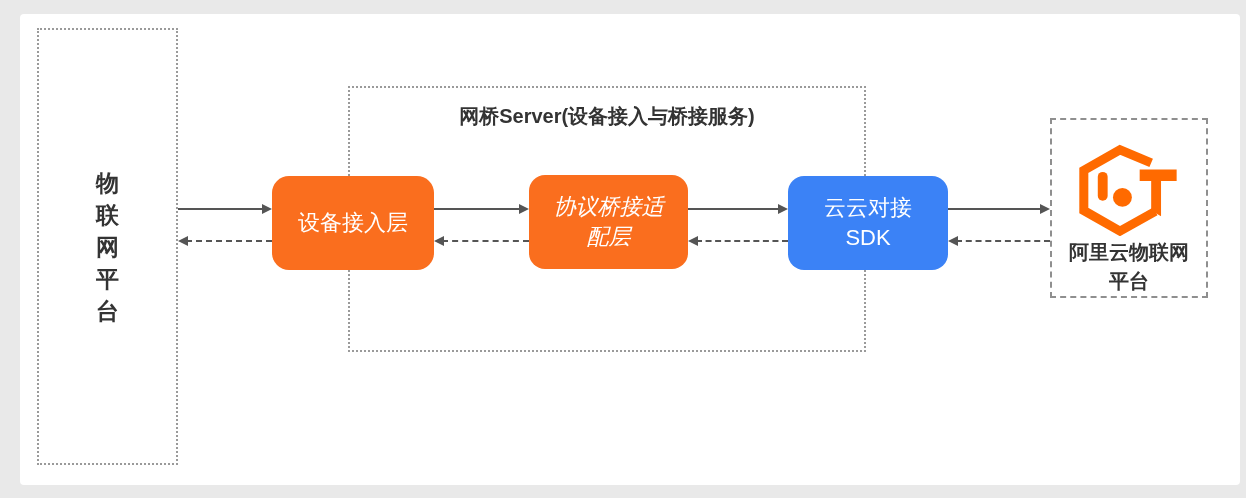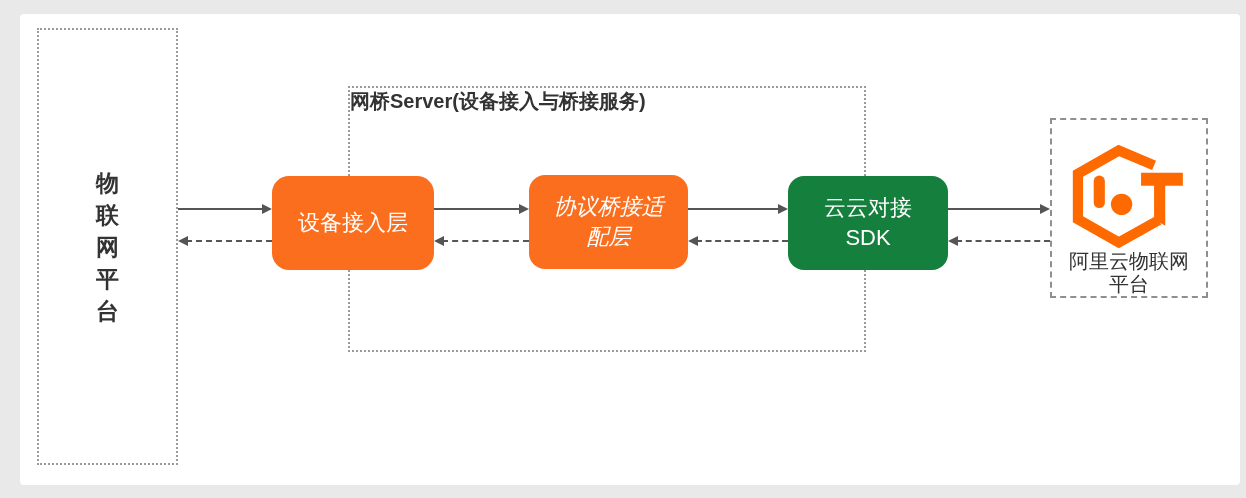--- a/index.html
+++ b/index.html
@@ -22,46 +22,46 @@
   }
   .iot-platform-box .vlabel{
     font-size:23px;font-weight:700;color:#333333;
     line-height:32px;text-align:center;white-space:pre-line;
   }
   .bridge-container{
     left:328px;top:72px;width:518px;height:266px;
     border:2px dotted #9a9a9a;background:transparent;
   }
   .bridge-title{
-    
+    margin-top:15px;text-align:center;
     font-size:20px;font-weight:600;color:#333333;
   }
   
   .node{
     position:absolute;box-sizing:border-box;border-radius:16px;
     display:flex;align-items:center;justify-content:center;
     color:#ffffff;font-size:22px;font-weight:500;
     text-align:center;line-height:30px;white-space:pre-line;
   }
   .node-orange{background:#FA6E1E;}
-  .node-amber{background:#15803d;}
+  .node-amber{background:#3b82f6;}
   .node-device{left:252px;top:162px;width:162px;height:94px;border-radius:17px;}
   .node-protocol{left:509px;top:161px;width:159px;height:94px;font-style:italic;}
   .node-sdk{left:768px;top:162px;width:160px;height:94px;}
   
   .aliyun-box{
     left:1030px;top:104px;width:158px;height:180px;
     border:2px dashed #8f8f8f;
     display:flex;flex-direction:column;align-items:center;
     padding-top:24px;
   }
   .aliyun-label{
     margin-top:2px;text-align:center;
-    font-size:20px;font-weight:400;color:#333333;
-    line-height:23px;white-space:pre-line;
+    font-size:20px;font-weight:700;color:#333333;
+    line-height:29px;white-space:pre-line;
   }
   
   .arrow{position:absolute;height:10px;}
   .arrow .shaft{position:absolute;top:4px;height:2px;background:#555555;}
   .arrow.to-right .shaft{left:0;right:8px;}
   .arrow.to-left  .shaft{left:8px;right:0;}
   .arrow.dashed .shaft{background:none;height:0;border-top:2px dashed #555555;}
   .arrow .head{position:absolute;width:0;height:0;top:0;}
   .arrow.to-right .head{
     right:0;border-left:10px solid #555555;

